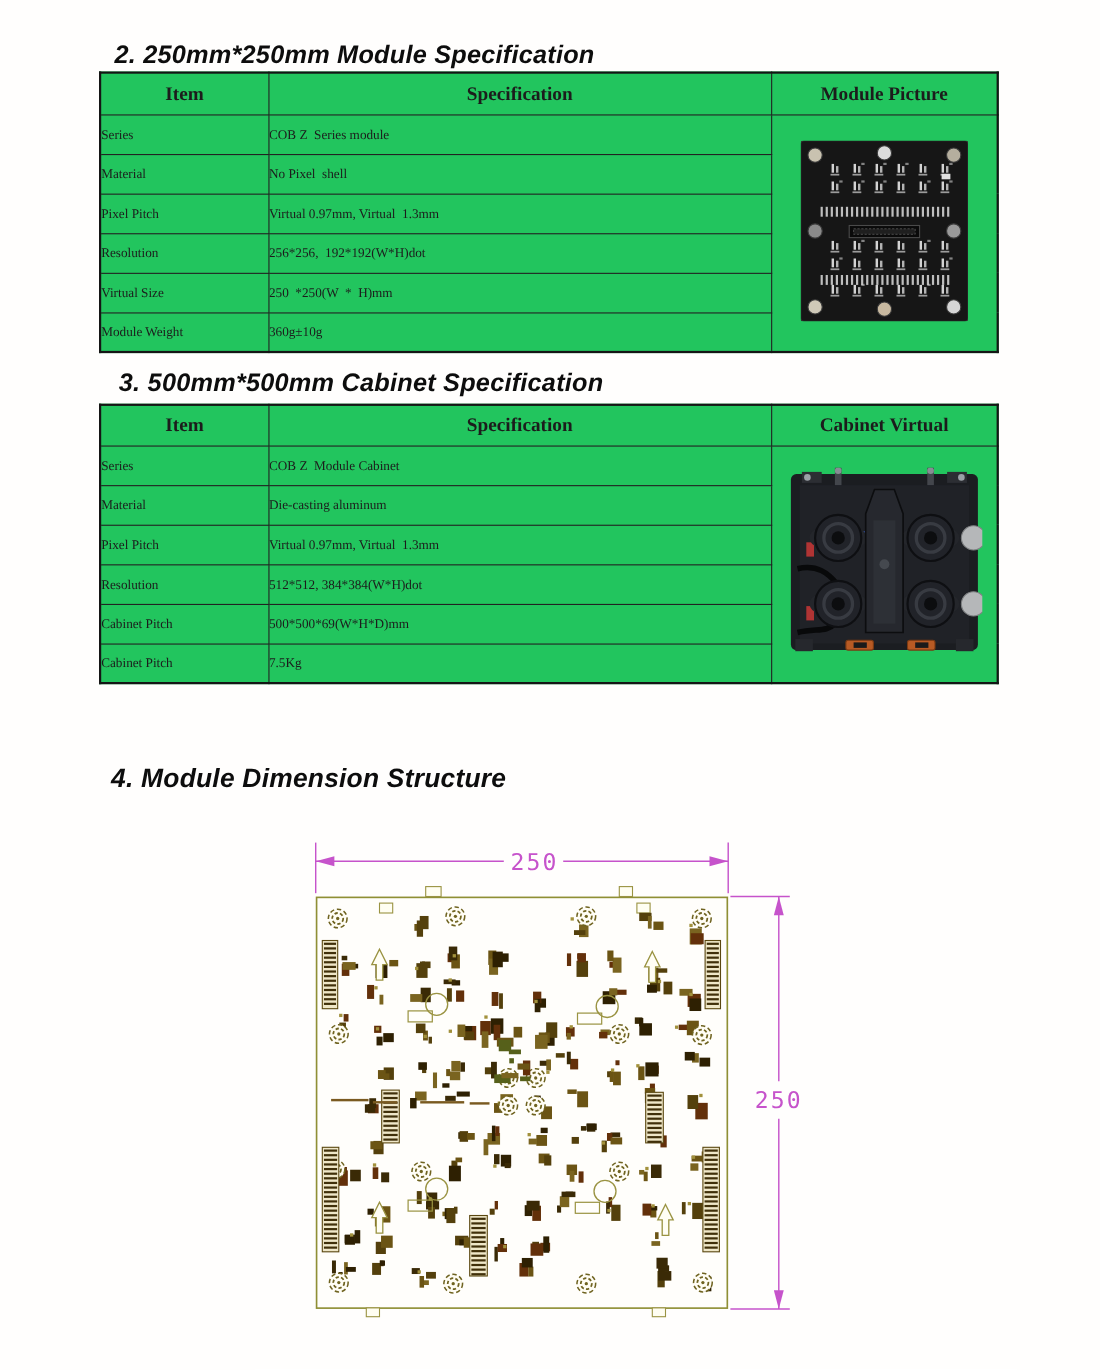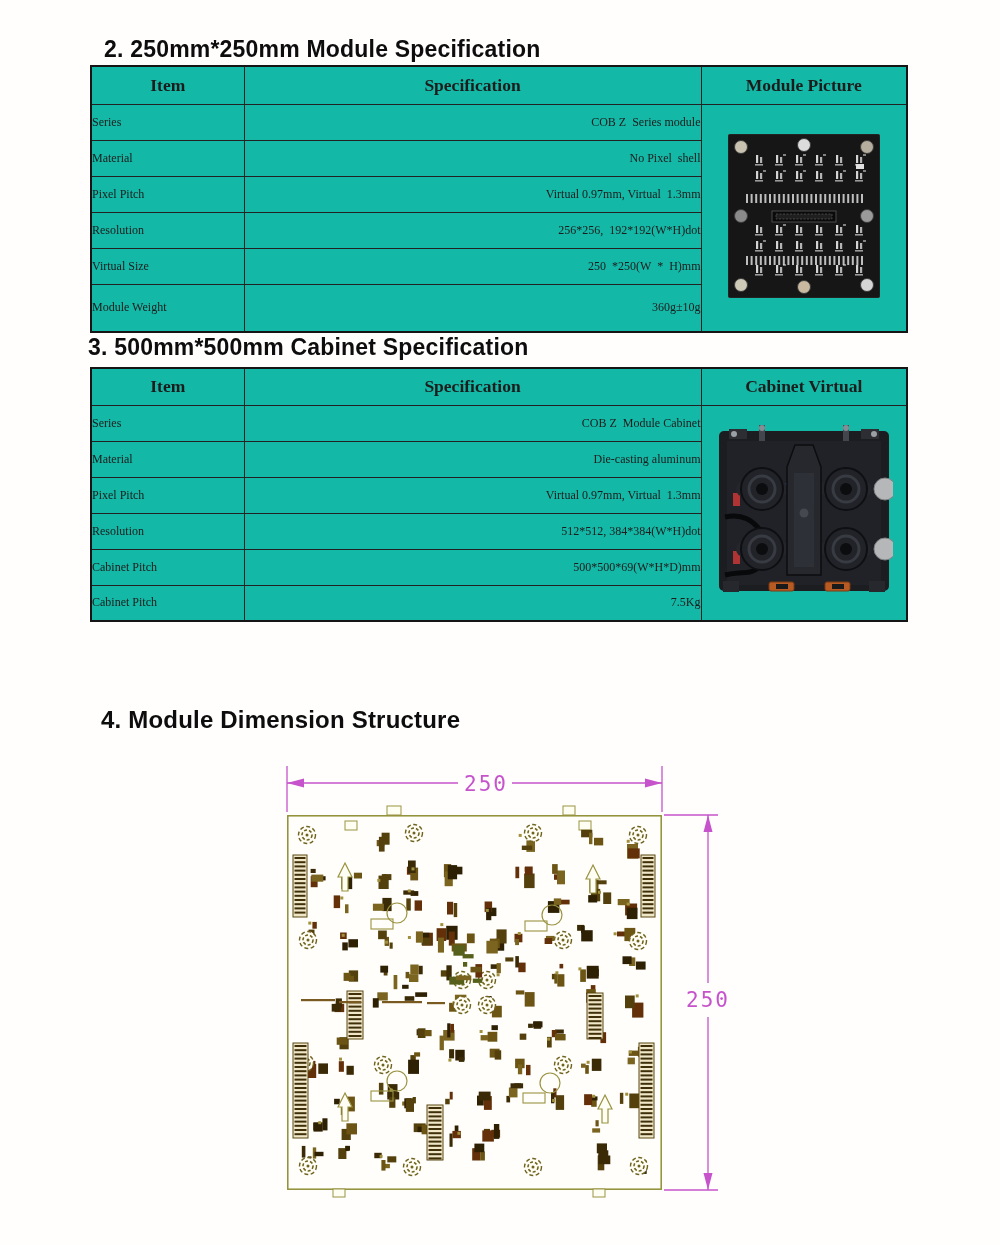--- a/index.html
+++ b/index.html
@@ -1,29 +1,29 @@
 <!DOCTYPE html>
 <html><head>
 <meta charset="utf-8">
 <style>
   html,body{margin:0;padding:0;background:#ffffff;}
   .page{position:relative;width:1000px;height:1245px;background:#fffefd;overflow:hidden;
         font-family:"Liberation Serif",serif;color:#1c1c1c;}
   .sec-heading{position:absolute;margin:0;font-family:"Liberation Sans",sans-serif;
-        font-weight:700;color:#0d0d0d;letter-spacing:0.2px;white-space:nowrap;}
+        font-weight:700;color:#0d0d0d;letter-spacing:0.2px;white-space:nowrap;font-style:italic;}
   #heading-module{left:104px;top:36px;font-size:23px;}
-  #heading-cabinet{left:88px;top:334px;font-size:23px;}
-  #heading-dimension{left:101px;top:694px;font-size:24px;margin-top:12px;}
+  #heading-cabinet{left:108px;top:334px;font-size:23px;}
+  #heading-dimension{left:101px;top:694px;font-size:24px;}
   table.spec{position:absolute;border-collapse:collapse;table-layout:fixed;
-        background:#14b8a6;border:2.4px solid #151515;}
+        background:#22c55e;border:2.4px solid #151515;}
   table.spec th, table.spec td{border:1.5px solid #222;padding:0;vertical-align:middle;
         font-size:12px;overflow:hidden;}
   table.spec th{font-weight:700;text-align:center;font-size:17.5px;}
   td.item-cell{padding-left:13px;}
-  td.spec-cell{padding-left:13px;white-space:pre-wrap;text-align:right;}
+  td.spec-cell{padding-left:13px;white-space:pre-wrap;}
   td.pic-cell{text-align:center;vertical-align:middle;}
   #table-module{left:90px;top:65px;width:816px;}
   #table-cabinet{left:90px;top:367px;width:816px;}
   .svg-abs{position:absolute;overflow:visible;}
   #dim-svg{left:260px;top:755px;}
   #board-svg{left:287px;top:815px;}
   .dim-label{font-family:"DejaVu Sans Mono",monospace;font-size:21px;letter-spacing:2px;}
 </style>
 </head>
 <body>
@@ -238,21 +238,21 @@
       <td class="spec-cell">Virtual 0.97mm, Virtual  1.3mm</td>
     </tr>
     <tr style="height:36px">
       <td class="item-cell">Resolution</td>
       <td class="spec-cell">256*256,  192*192(W*H)dot</td>
     </tr>
     <tr style="height:36px">
       <td class="item-cell">Virtual Size</td>
       <td class="spec-cell">250  *250(W  *  H)mm</td>
     </tr>
-    <tr style="height:48px">
+    <tr style="height:36px">
       <td class="item-cell">Module Weight</td>
       <td class="spec-cell">360g±10g</td>
     </tr>
   </tbody>
     </table>
 
   <h2 class="sec-heading" id="heading-cabinet">3. 500mm*500mm Cabinet Specification</h2>
 
   <table class="spec" id="table-cabinet">
     <colgroup>

